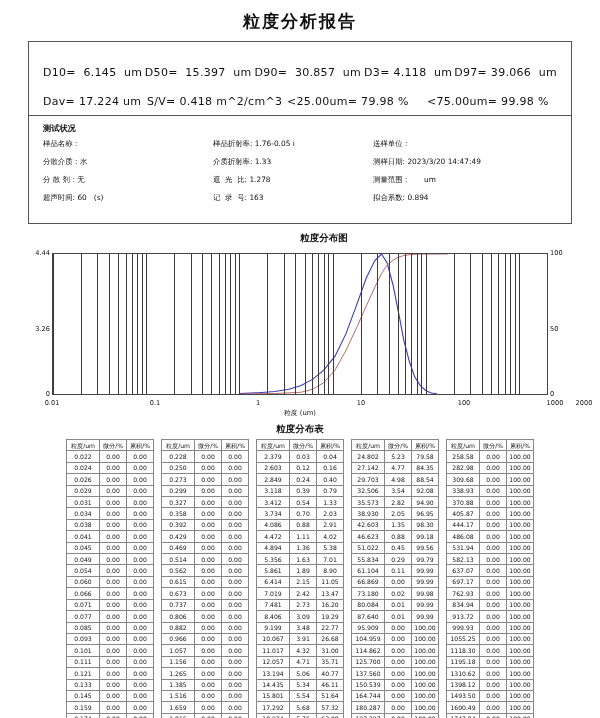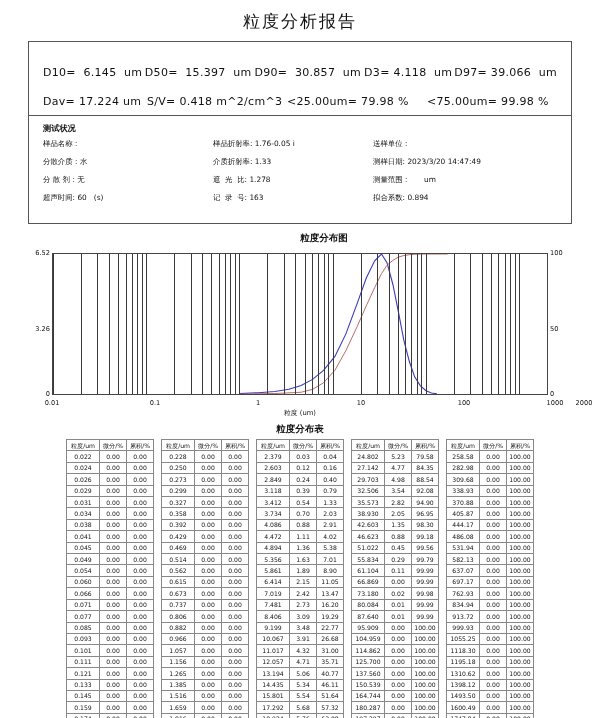--- a/index.html
+++ b/index.html
@@ -8,21 +8,21 @@
     background:#ffffff;
     font-family:"DejaVu Sans","Liberation Sans",sans-serif;
     font-size:7.2px;
     color:#111;
     overflow:hidden;
   }
   .page{position:relative;width:600px;height:718px;}
   .title{
     text-align:center;
     font-size:17px;
-    font-weight:normal;
+    font-weight:bold;
     letter-spacing:2px;
     margin-top:10px;
     margin-bottom:8px;
   }
   
   .box{
     margin:0 28px;
     border:1px solid #555;
     box-sizing:border-box;
   }
@@ -170,21 +170,21 @@
         <span class="cond-cell">超声时间: 60   (s)</span>
         <span class="cond-cell">记  录  号: 163</span>
         <span class="cond-cell">拟合系数: 0.894</span>
       </div>
     </div>
   </div>
 
   <div class="chart-title">粒度分布图</div>
 
   <div class="chart-wrap">
-    <div class="ytick" style="top:2px">6.52</div>
+    <div class="ytick" style="top:2px">4.44</div>
     <div class="ytick" style="top:78px">3.26</div>
     <div class="ytick" style="top:143px">0</div>
 
     <div class="ytick-r" style="top:2px">100</div>
     <div class="ytick-r" style="top:78px">50</div>
     <div class="ytick-r" style="top:143px">0</div>
 
     <div class="plot" id="plot"><div class="vline" style="left: 100%;"></div><div class="vline" style="left: 100%;"></div><div class="vline" style="left: 94.3213%;"></div><div class="vline" style="left: 93.4581%;"></div><div class="vline" style="left: 92.4932%;"></div><div class="vline" style="left: 91.3992%;"></div><div class="vline" style="left: 90.1363%;"></div><div class="vline" style="left: 88.6426%;"></div><div class="vline" style="left: 86.8144%;"></div><div class="vline" style="left: 84.4576%;"></div><div class="vline" style="left: 81.1357%;"></div><div class="vline" style="left: 75.457%;"></div><div class="vline" style="left: 74.5939%;"></div><div class="vline" style="left: 73.6289%;"></div><div class="vline" style="left: 72.5349%;"></div><div class="vline" style="left: 71.272%;"></div><div class="vline" style="left: 69.7783%;"></div><div class="vline" style="left: 67.9502%;"></div><div class="vline" style="left: 65.5933%;"></div><div class="vline" style="left: 62.2715%;"></div><div class="vline" style="left: 56.5928%;"></div><div class="vline" style="left: 55.7296%;"></div><div class="vline" style="left: 54.7646%;"></div><div class="vline" style="left: 53.6707%;"></div><div class="vline" style="left: 52.4078%;"></div><div class="vline" style="left: 50.9141%;"></div><div class="vline" style="left: 49.0859%;"></div><div class="vline" style="left: 46.7291%;"></div><div class="vline" style="left: 43.4072%;"></div><div class="vline" style="left: 37.7285%;"></div><div class="vline" style="left: 36.8653%;"></div><div class="vline" style="left: 35.9004%;"></div><div class="vline" style="left: 34.8064%;"></div><div class="vline" style="left: 33.5435%;"></div><div class="vline" style="left: 32.0498%;"></div><div class="vline" style="left: 30.2217%;"></div><div class="vline" style="left: 27.8648%;"></div><div class="vline" style="left: 24.543%;"></div><div class="vline" style="left: 18.8643%;"></div><div class="vline" style="left: 18.0011%;"></div><div class="vline" style="left: 17.0361%;"></div><div class="vline" style="left: 15.9421%;"></div><div class="vline" style="left: 14.6792%;"></div><div class="vline" style="left: 13.1856%;"></div><div class="vline" style="left: 11.3574%;"></div><div class="vline" style="left: 9.00054%;"></div><div class="vline" style="left: 5.67871%;"></div><div class="vline" style="left: 0%;"></div>
       <svg id="curves" width="100%" height="100%" viewBox="0 0 520 142" preserveAspectRatio="none">
           <path d="M196.19,141.56 L216.21,140.69 L233.48,139.39 L248.32,137.21 L261.20,133.29 L273.22,127.19 L284.78,118.04 L296.76,103.89 L308.31,81.02 L320.03,50.53 L329.77,24.39 L338.60,6.97 L345.79,0.00 L351.71,9.15 L357.79,30.93 L363.69,59.24 L369.32,87.55 L375.19,109.33 L380.69,124.58 L386.74,133.72 L392.67,138.73 L398.29,140.91 L404.11,141.78" fill="none" stroke="#3b3bbb" stroke-width="1.1" vector-effect="non-scaling-stroke"></path>

